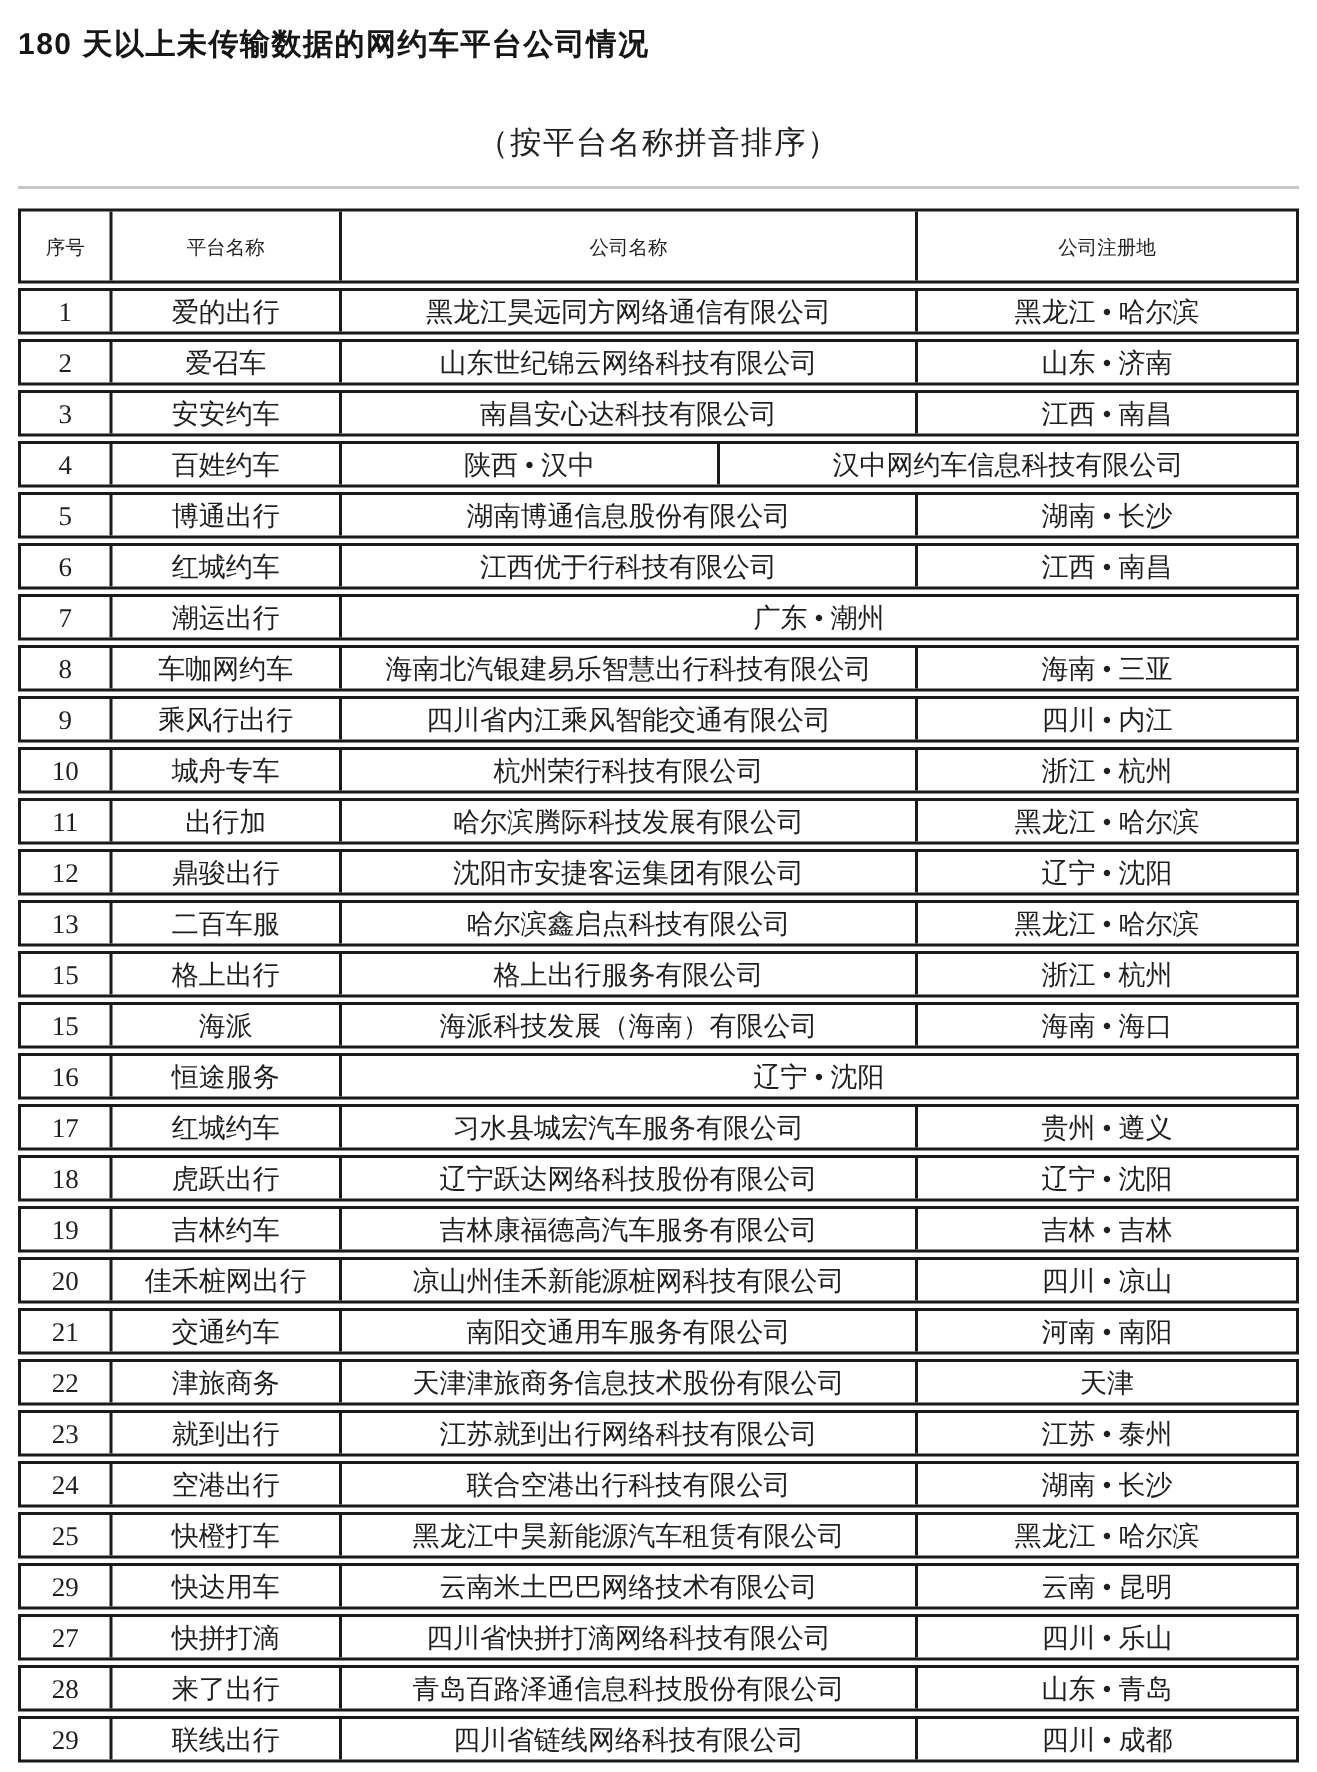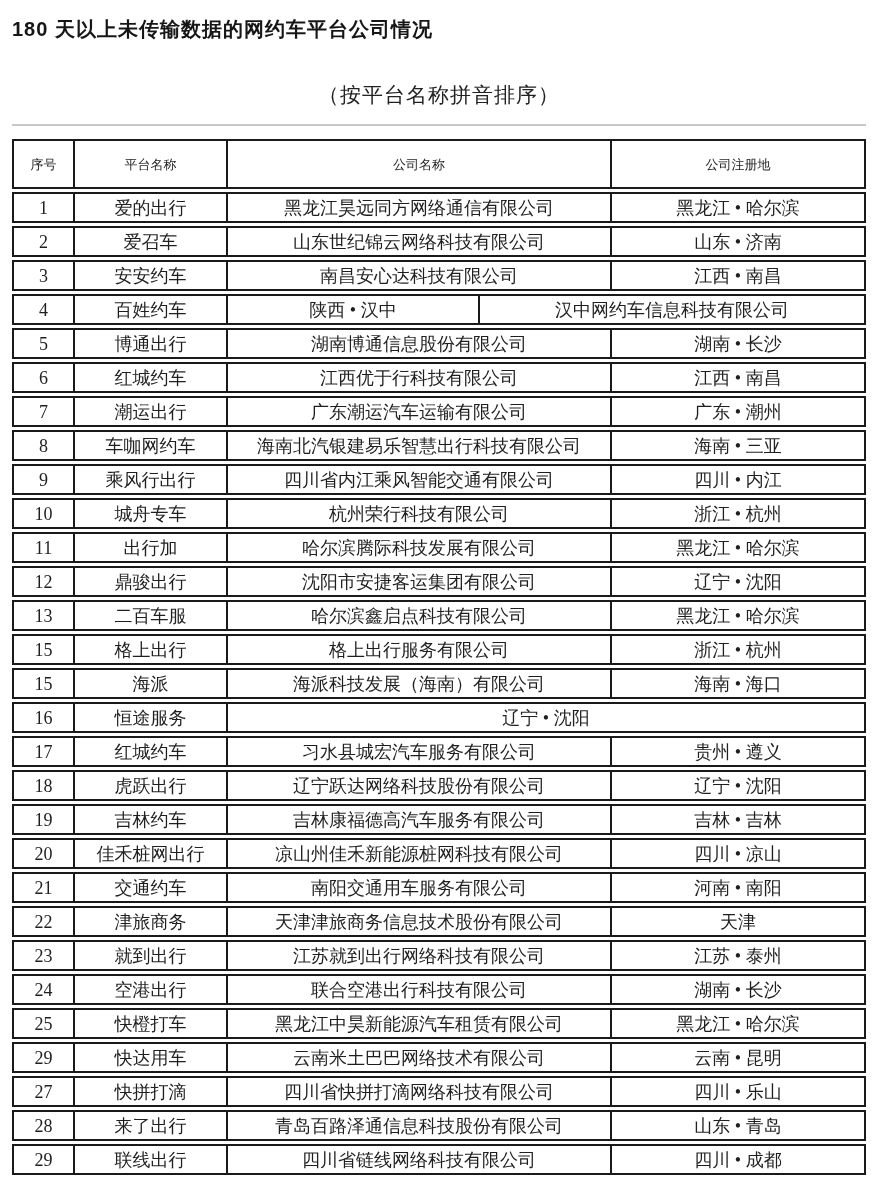--- a/index.html
+++ b/index.html
@@ -138,21 +138,20 @@
   <div class="row">
     <div class="cell c1">6</div>
     <div class="cell c2">红城约车</div>
     <div class="cell c3">江西优于行科技有限公司</div>
     <div class="cell c4">江西 • 南昌</div>
   </div>
 
   <div class="row">
     <div class="cell c1">7</div>
     <div class="cell c2">潮运出行</div>
-    <div class="cell c3">广东潮运汽车运输有限公司</div>
     <div class="cell c4">广东 • 潮州</div>
   </div>
 
   <div class="row">
     <div class="cell c1">8</div>
     <div class="cell c2">车咖网约车</div>
     <div class="cell c3">海南北汽银建易乐智慧出行科技有限公司</div>
     <div class="cell c4">海南 • 三亚</div>
   </div>
 

